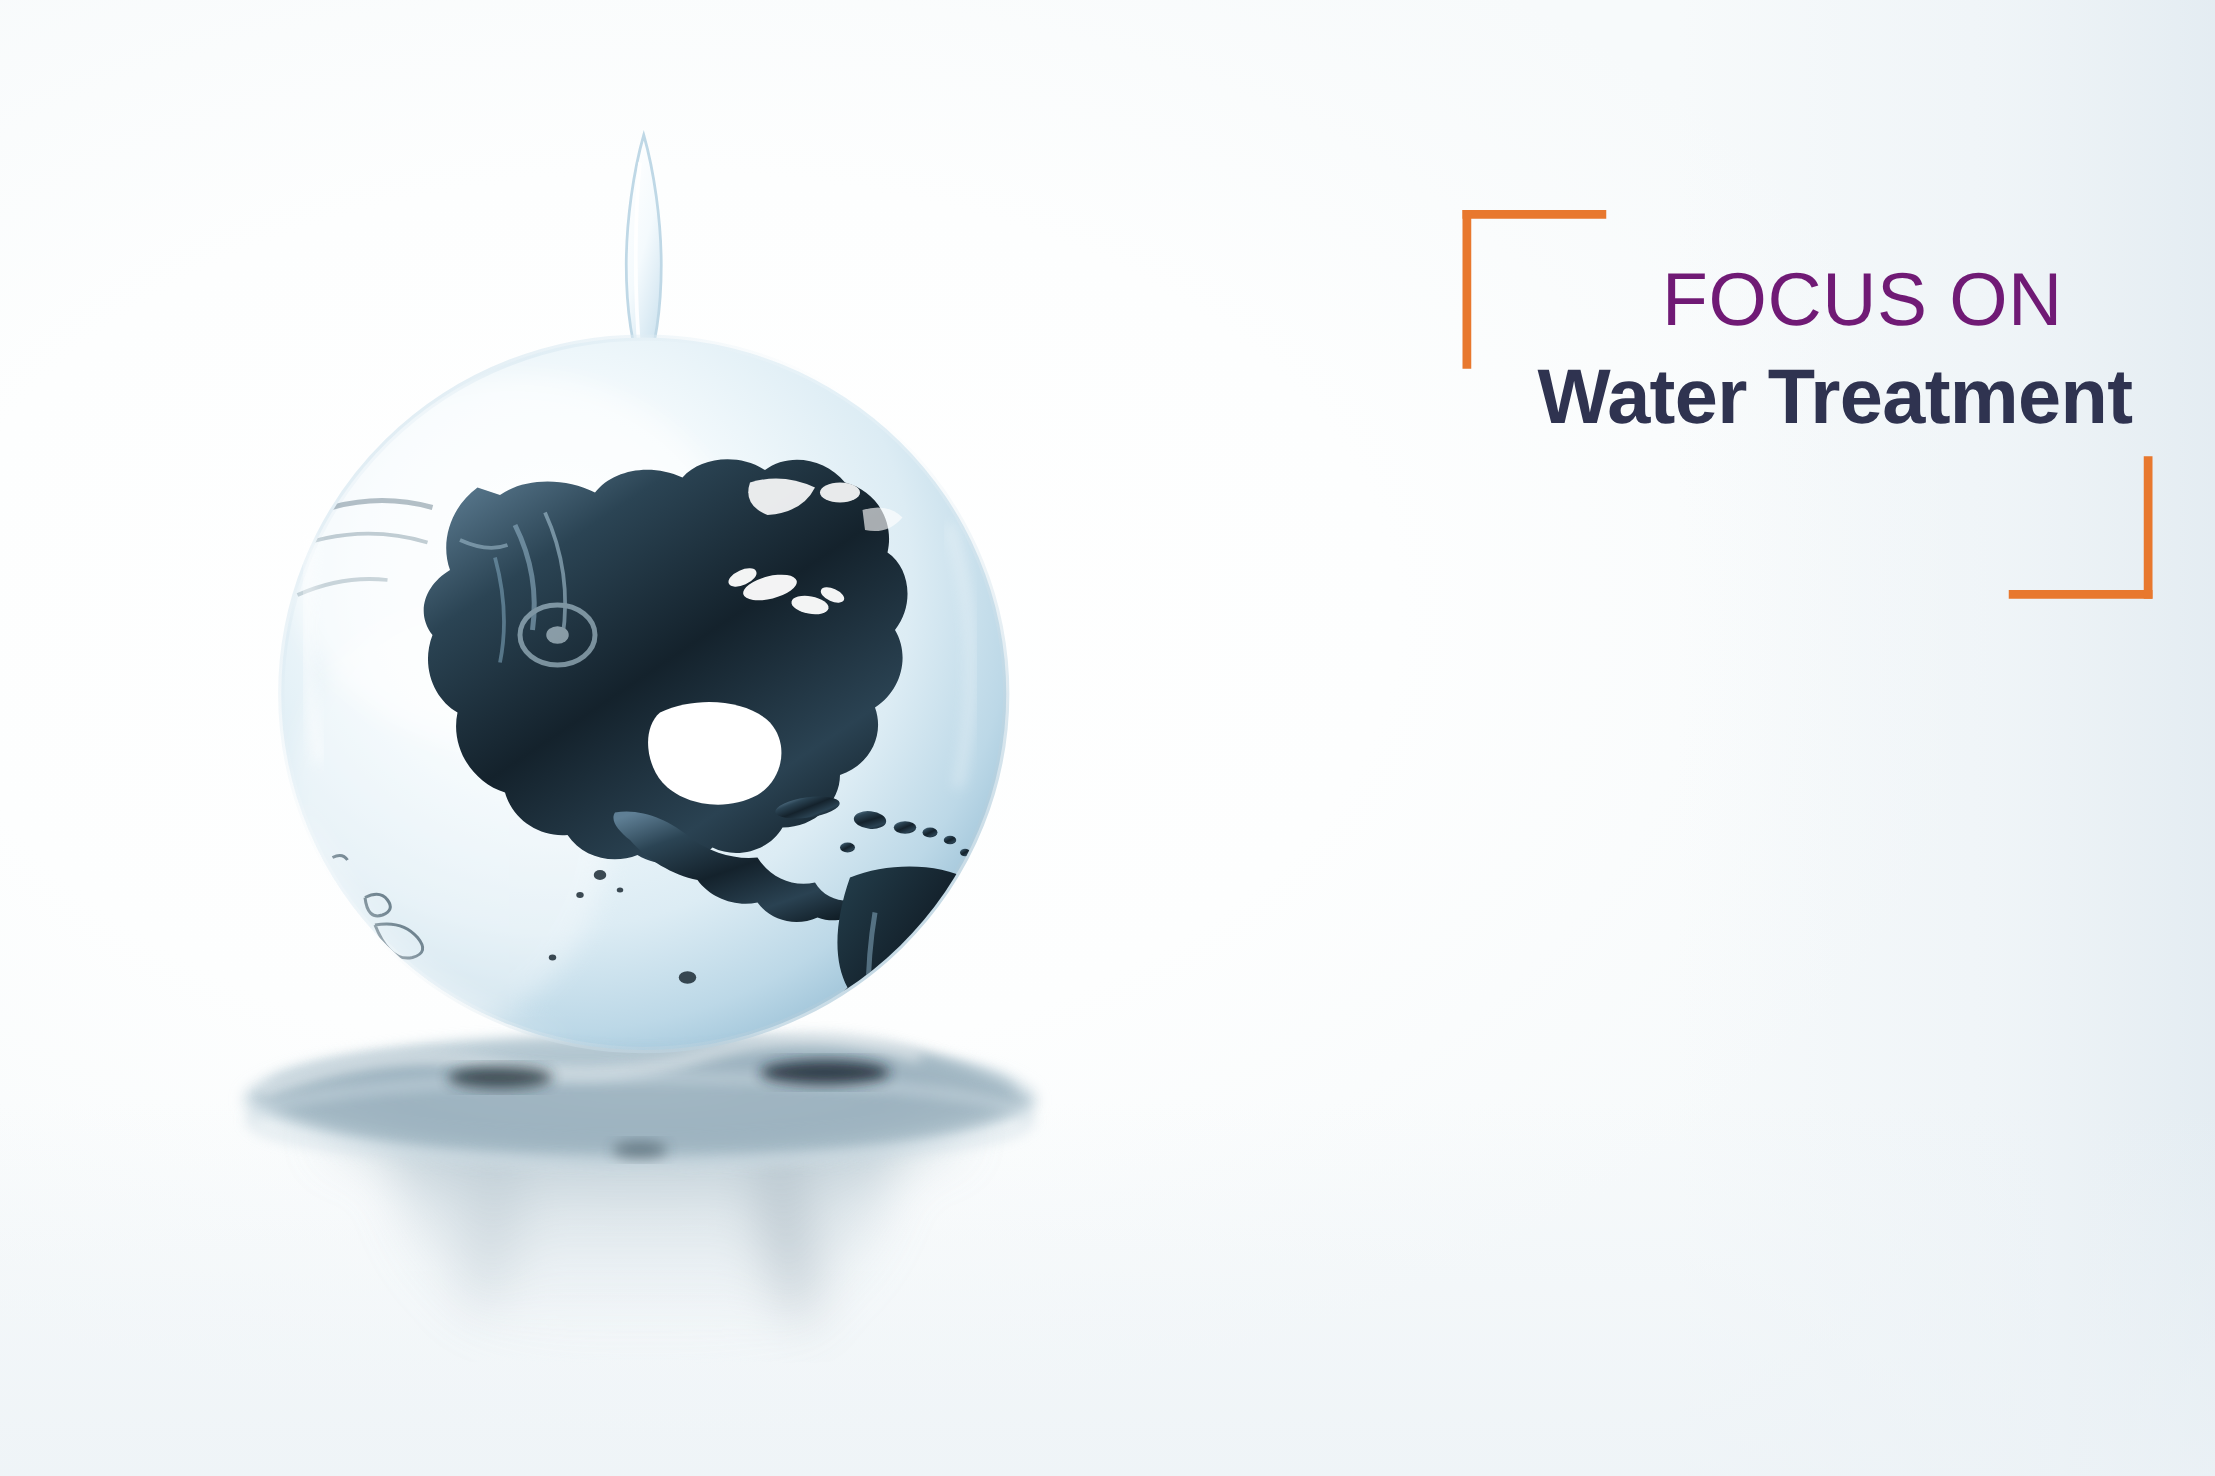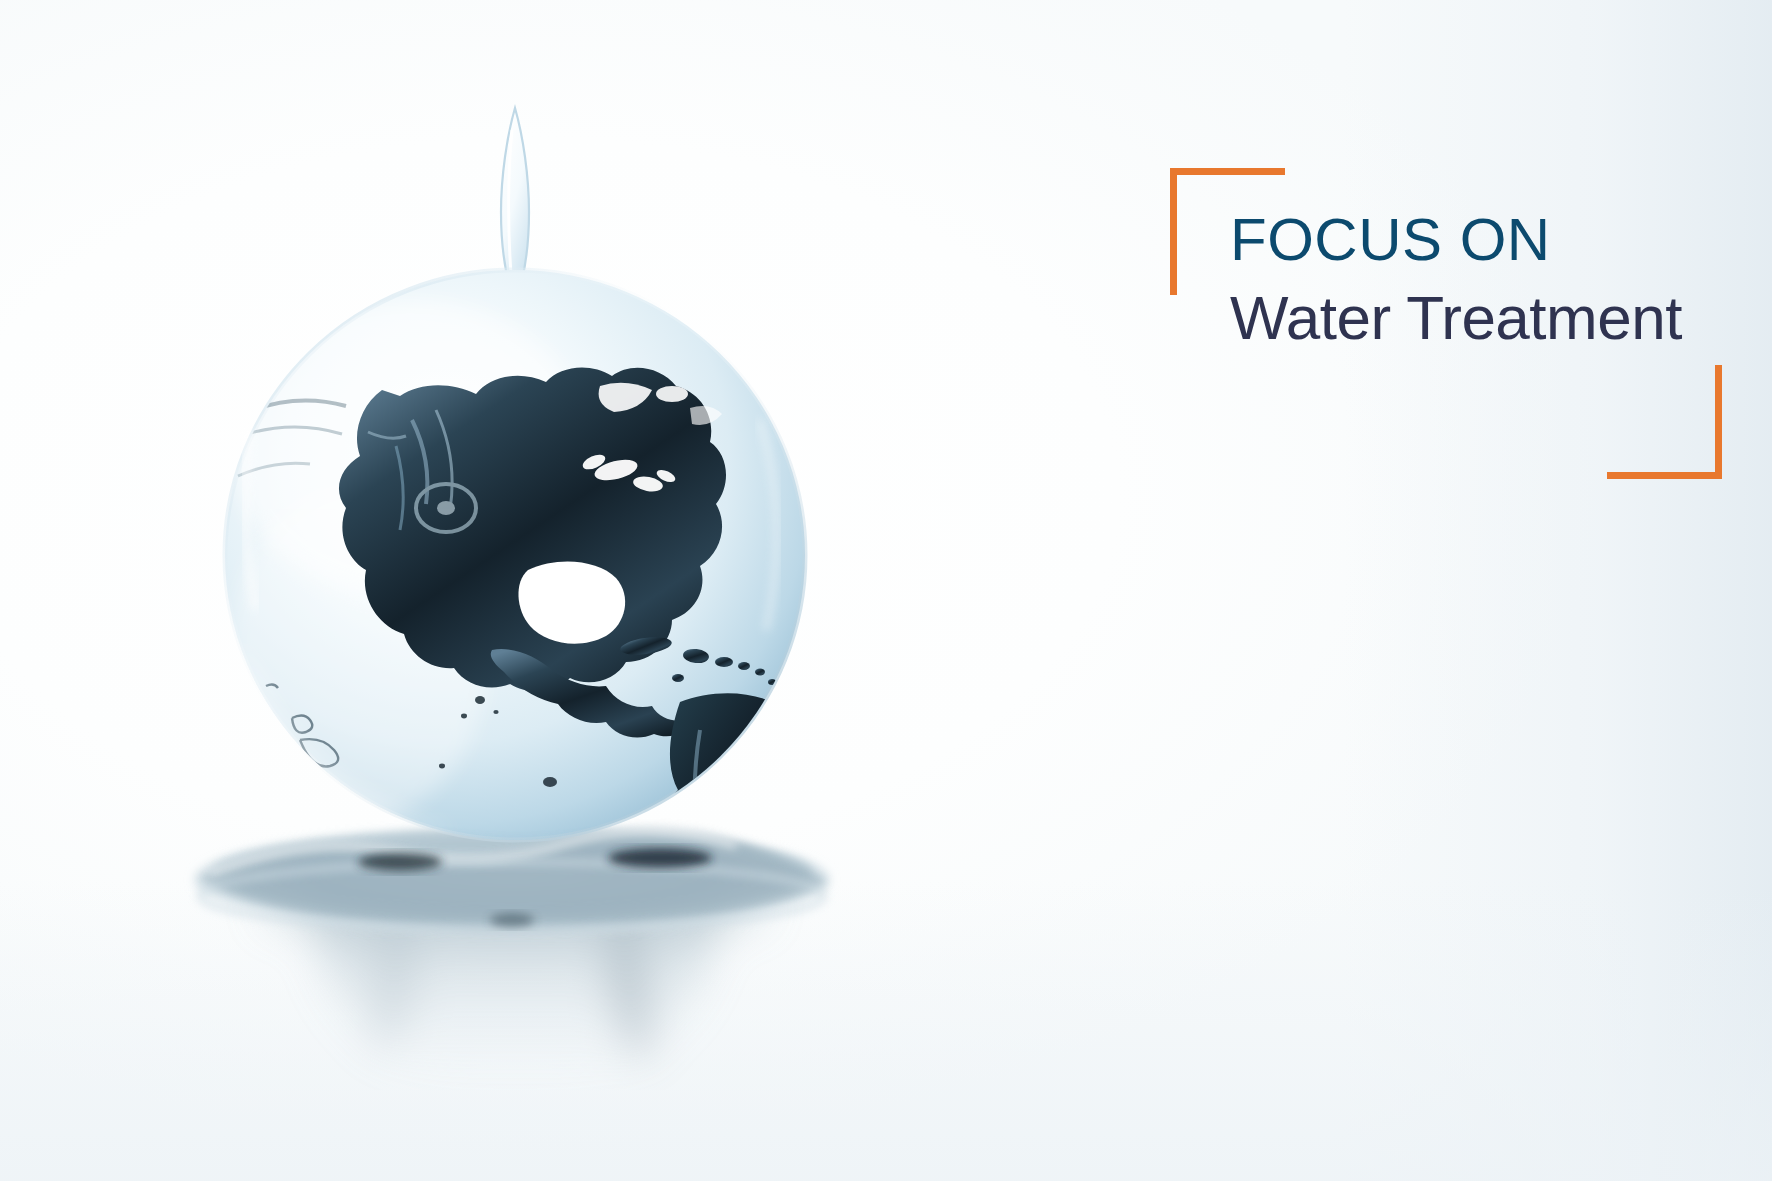--- a/index.html
+++ b/index.html
@@ -94,21 +94,21 @@
     font-weight: 500;
     letter-spacing: 0.5px;
     color: #E8782E;
     white-space: nowrap;
   }
   .line-title {
     display: block;
     margin-top: 8px;
     font-size: 62px;
     line-height: 72px;
-    font-weight: 400;
+    font-weight: 700;
     letter-spacing: -0.5px;
     color: #2F3350;
     white-space: nowrap;
   }
 </style>
 </head>
 <body>
 
 <div id="banner" style="--brand-orange: #E8782E;">
 
@@ -362,18 +362,18 @@
         <path d="M 700 330 Q 730 430 706 540" fill="none" stroke="#ffffff" stroke-width="6" opacity="0.45" filter="url(#softBlur)"></path>
       </g>
     </svg>
   </div>
 
   <div class="headline">
     <div class="bracket bracket-tl" style="border-color: rgb(232, 120, 46);"></div>
     <div class="bracket bracket-br" style="border-color: rgb(232, 120, 46);"></div>
 
     <div class="headline-text">
-      <span class="line-eyebrow" style="color: #0c4a6e;">FOCUS ON</span>
+      <span class="line-eyebrow" style="color: #701a75; text-align: center;">FOCUS ON</span>
       <span class="line-title" style="color: rgb(47, 51, 80);">Water Treatment</span>
     </div>
   </div>
 
 </div>
 
 </body></html>

